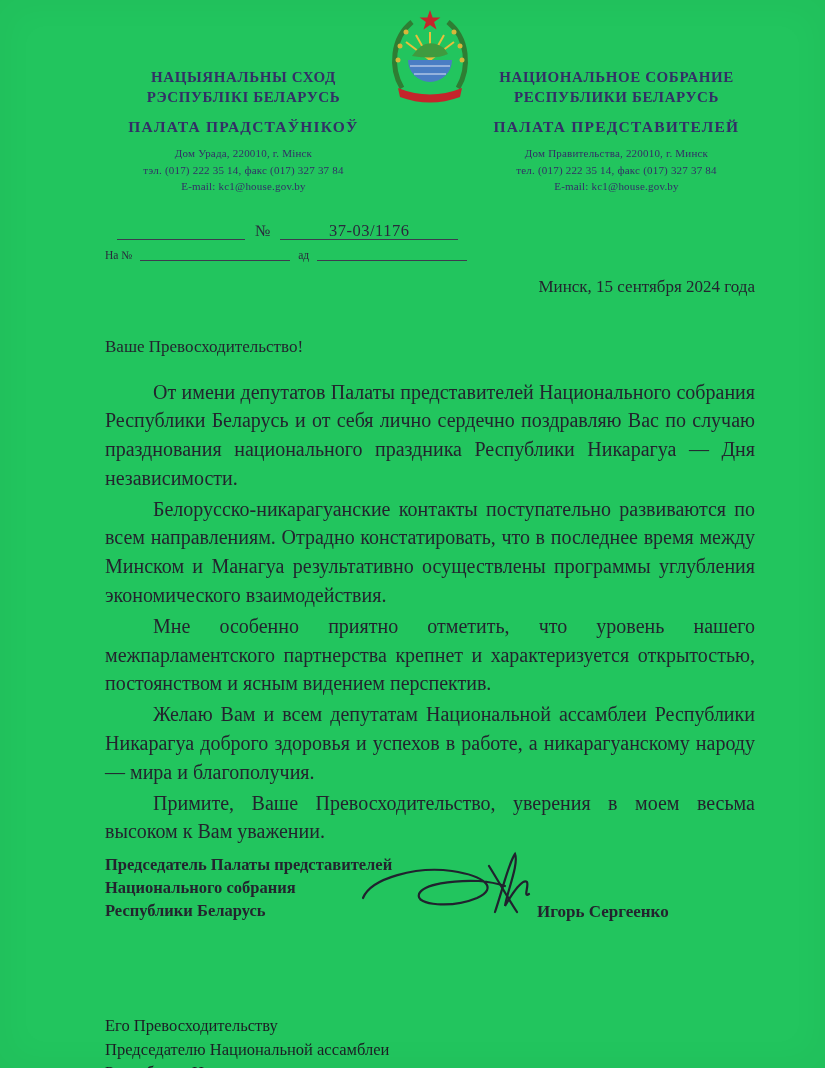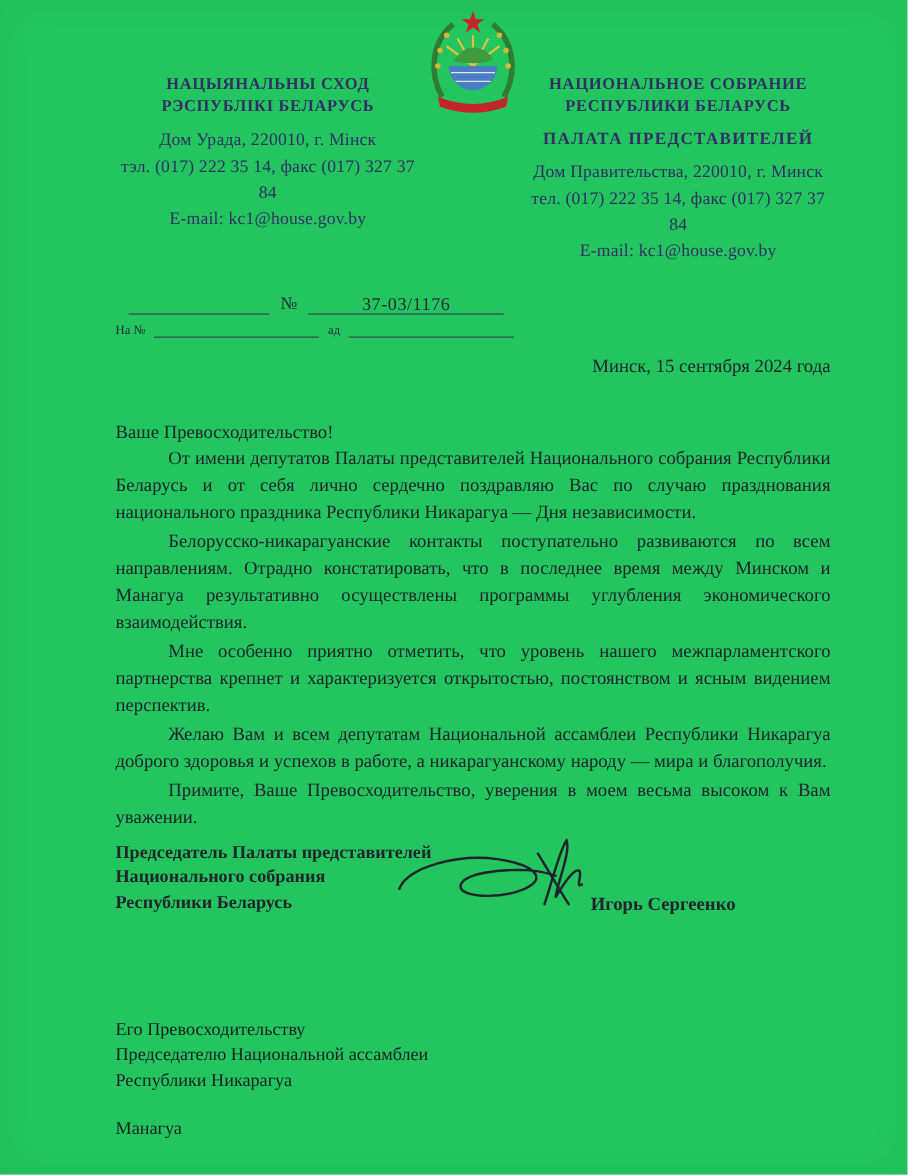--- a/index.html
+++ b/index.html
@@ -14,52 +14,53 @@
     font-family: "Liberation Serif", serif;
     color: #23242e;
     overflow: hidden;
   }
   
   .letterhead { display: grid; grid-template-columns: 1fr 96px 1fr; }
   .lh-col { padding-top: 60px; text-align: center; color: #332f66; }
   .emblem-wrap { display: flex; justify-content: center; align-items: flex-start; }
   .org { font-weight: bold; font-size: 15px; letter-spacing: 0.6px; line-height: 1.3; }
   .chamber { font-weight: bold; font-size: 15.5px; letter-spacing: 1.2px; margin-top: 11px; }
-  .contact { font-size: 16px; margin-top: 9px; line-height: 1.5; letter-spacing: 0.2px; }
+  .contact { font-size: 11px; margin-top: 9px; line-height: 1.5; letter-spacing: 0.2px; }
   
   .ref { margin-top: 26px; color: #2a2a3c; }
   .ref-line1 { display: flex; align-items: flex-end; gap: 10px; margin-left: 12px; font-size: 16px; }
   .blank { display: inline-block; border-bottom: 1.5px solid #3c3c4e; height: 18px; }
   .b-first { width: 128px; }
   .num-area { width: 178px; text-align: center; font-size: 16.5px; letter-spacing: 0.5px; }
   .ref-line2 { display: flex; align-items: flex-end; gap: 8px; margin-top: 7px; font-size: 11.5px; }
   .b-small { width: 150px; height: 13px; border-bottom-width: 1px; }
   
   .dateline { text-align: right; font-size: 17px; margin-top: 16px; }
   .salutation { text-align: left; font-size: 17px; margin-top: 40px; }
-  .body { margin-top: 2px; font-size: 17px; line-height: 1.44; text-align: justify; }
+  .body { margin-top: 21px; font-size: 20px; line-height: 1.44; text-align: justify; }
   .body p { margin: 0 0 2px 0; text-indent: 48px; }
   
   .sig-row { position: relative; height: 80px; margin-top: 6px; font-size: 16.5px; font-weight: bold; }
   .sig-titles { position: absolute; left: 0; top: 2px; line-height: 1.38; }
   .sig-scribble { position: absolute; left: 252px; top: -4px; }
   .sig-name { position: absolute; left: 432px; bottom: 10px; font-size: 17px; white-space: nowrap; }
   
   .addressee { margin-top: 82px; font-weight: normal; font-size: 16.5px; line-height: 1.42; color: #1c1d24; }
   .addressee .city { margin-top: 20px; }
 </style>
 </head>
 <body>
 
 <div class="page">
 
   <header class="letterhead">
     <div class="lh-col">
       <div class="org">НАЦЫЯНАЛЬНЫ СХОД</div>
       <div class="org">РЭСПУБЛІКІ БЕЛАРУСЬ</div>
+      <div class="chamber">ПАЛАТА ПРАДСТАЎНІКОЎ</div>
       <div class="contact">
         <div>Дом Урада, 220010, г. Мінск</div>
         <div>тэл. (017) 222 35 14, факс (017) 327 37 84</div>
         <div>E-mail: kc1@house.gov.by</div>
       </div>
     </div>
 
     <div class="emblem-wrap">
 
       <svg width="88" height="100" viewBox="0 0 88 100">

